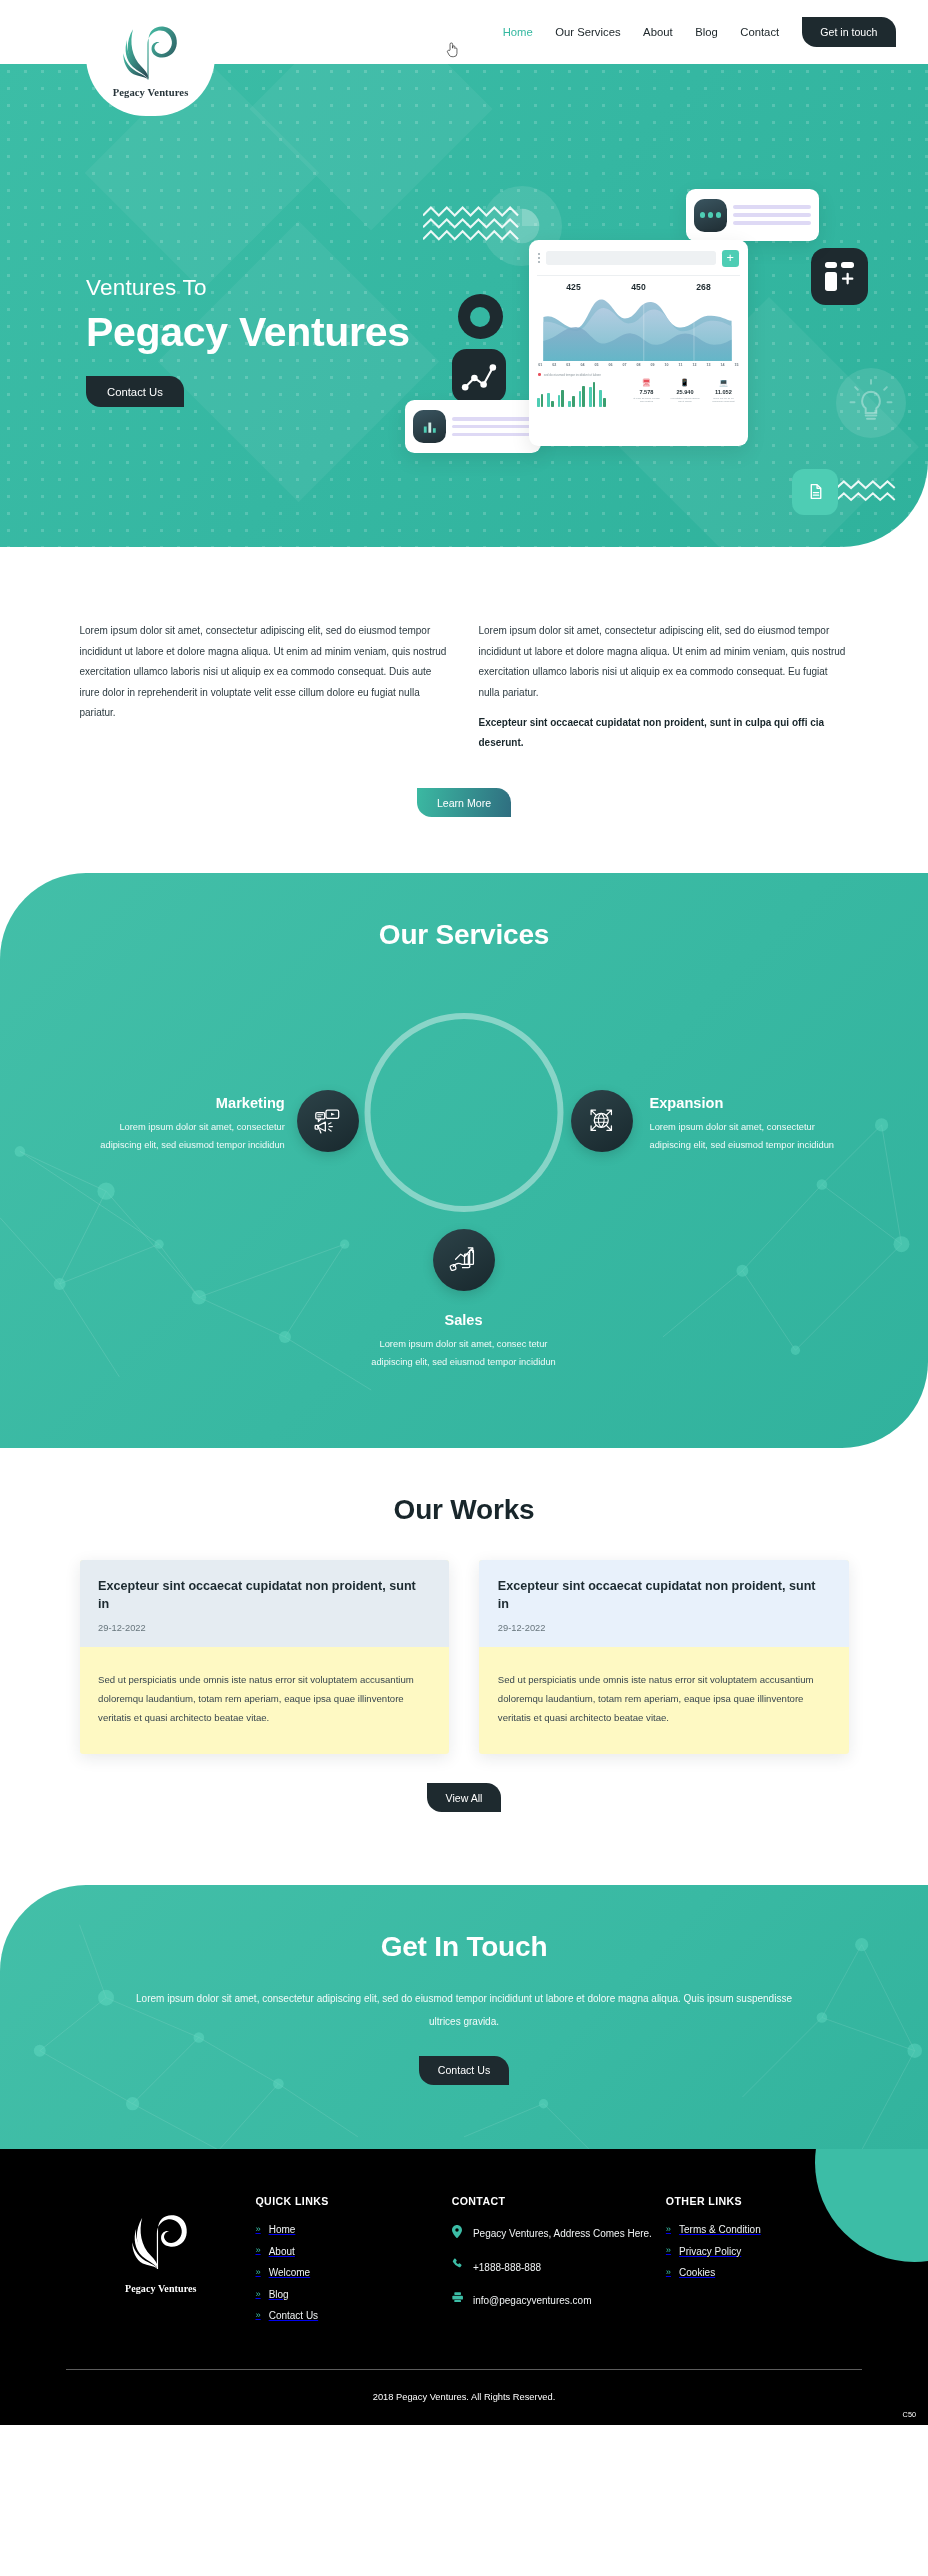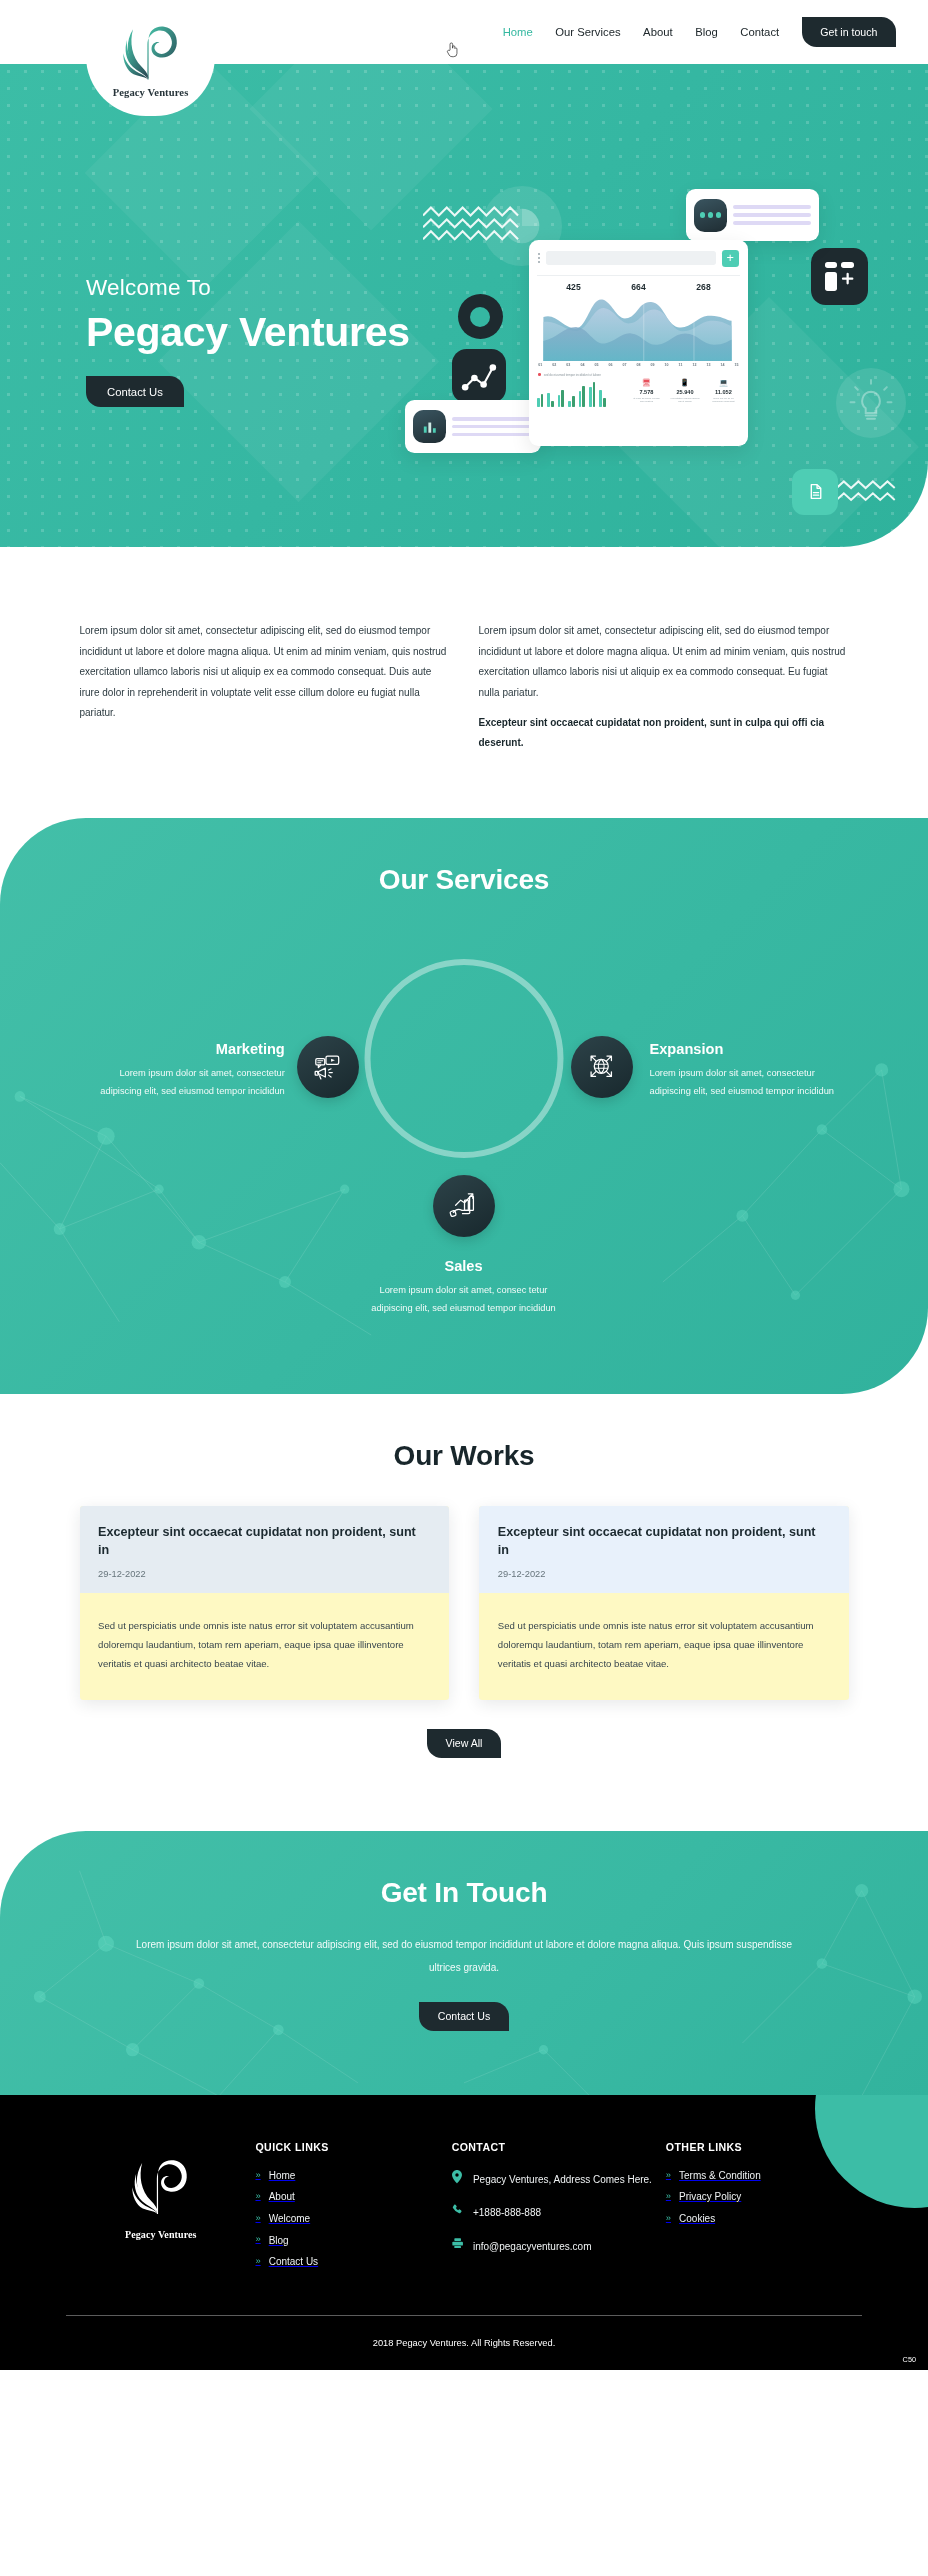--- a/index.html
+++ b/index.html
@@ -347,21 +347,21 @@
   </div>
 
   <div class="hero">
     <div class="hero-dots"></div>
     <div class="hero-diamond" style="left:119px;top:26.5px;width:166px;height:166px;"></div>
     <div class="hero-diamond" style="left:285px;top:-40px;width:172px;height:172px;"></div>
     <div class="hero-diamond" style="left:199px;top:199px;width:199px;height:199px;"></div>
     <div class="hero-diamond" style="left:663px;top:278px;width:212px;height:212px;"></div>
 
     <div class="hero-inner">
-      <div class="hero-welcome">Welcome To</div>
+      <div class="hero-welcome">Ventures To</div>
       <div class="hero-title">Pegacy Ventures</div>
       <button class="hero-btn">Contact Us</button>
     </div>
 
     <div class="illus">
       <div class="il-ghost" style="left:30.5px;top:-16px;width:80px;height:80px;">
         <svg viewBox="0 0 120 120" width="80" height="80">
           <path d="M60 34 A26 26 0 0 1 86 60 L60 60 Z" fill="rgba(255,255,255,.32)"></path>
           <path d="M60 34 A26 26 0 1 0 86 60 L60 60 Z" fill="rgba(255,255,255,.18)"></path>
         </svg>
@@ -450,21 +450,21 @@
               <i></i>
               <i></i>
               <i></i>
             </span>
           <span class="dash-search"></span>
           <span class="dash-plus">+</span>
         </div>
         <div class="dash-rule"></div>
         <div class="dash-nums">
           <span>425</span>
-          <span>664</span>
+          <span>450</span>
           <span>268</span>
         </div>
         <svg viewBox="0 0 300 110" width="199" height="69" style="display:block;margin:0 9.3px;">
           <defs>
             <linearGradient id="ag1" x1="0" y1="0" x2="0" y2="1">
               <stop offset="0%" stop-color="#9fc3d8"></stop>
                 <stop offset="100%" stop-color="#6fb8c9"></stop>
             </linearGradient>
             <linearGradient id="ag2" x1="0" y1="0" x2="0" y2="1">
               <stop offset="0%" stop-color="#b9cfe4" stop-opacity=".95"></stop>
@@ -558,20 +558,23 @@
   <div class="about">
     <div class="about-cols">
       <div class="about-col">
         <p>Lorem ipsum dolor sit amet, consectetur adipiscing elit, sed do eiusmod tempor incididunt ut labore et dolore magna aliqua. Ut enim ad minim veniam, quis nostrud exercitation ullamco laboris nisi ut aliquip ex ea commodo consequat. Duis aute irure dolor in reprehenderit in voluptate velit esse cillum dolore eu fugiat nulla pariatur.</p>
       </div>
       <div class="about-col">
         <p>Lorem ipsum dolor sit amet, consectetur adipiscing elit, sed do eiusmod tempor incididunt ut labore et dolore magna aliqua. Ut enim ad minim veniam, quis nostrud exercitation ullamco laboris nisi ut aliquip ex ea commodo consequat. Eu fugiat nulla pariatur.</p>
         <p class="bold">Excepteur sint occaecat cupidatat non proident, sunt in culpa qui offi cia deserunt.</p>
       </div>
     </div>
+    <div class="learn-wrap">
+      <button class="btn-grad">Learn More</button>
+    </div>
   </div>
 
   <div class="services">
     <svg class="svc-net" viewBox="0 0 1400 800" preserveAspectRatio="none">
       <g stroke="rgba(255,255,255,.30)" stroke-width="1.1" fill="none">
         <path d="M30 420 L160 480 L90 620 L240 560 L30 420 M160 480 L300 640 L240 560 M300 640 L430 700 L520 560 L300 640 M430 700 L560 780 M90 620 L180 760 M1330 380 L1240 470 L1360 560 L1330 380 M1240 470 L1120 600 L1200 720 L1360 560 M1120 600 L1000 700 M0 520 L90 620"></path>
       </g>
       <g fill="rgba(120,235,210,.55)">
         <circle cx="160" cy="480" r="13"></circle>
           <circle cx="90" cy="620" r="9"></circle>

